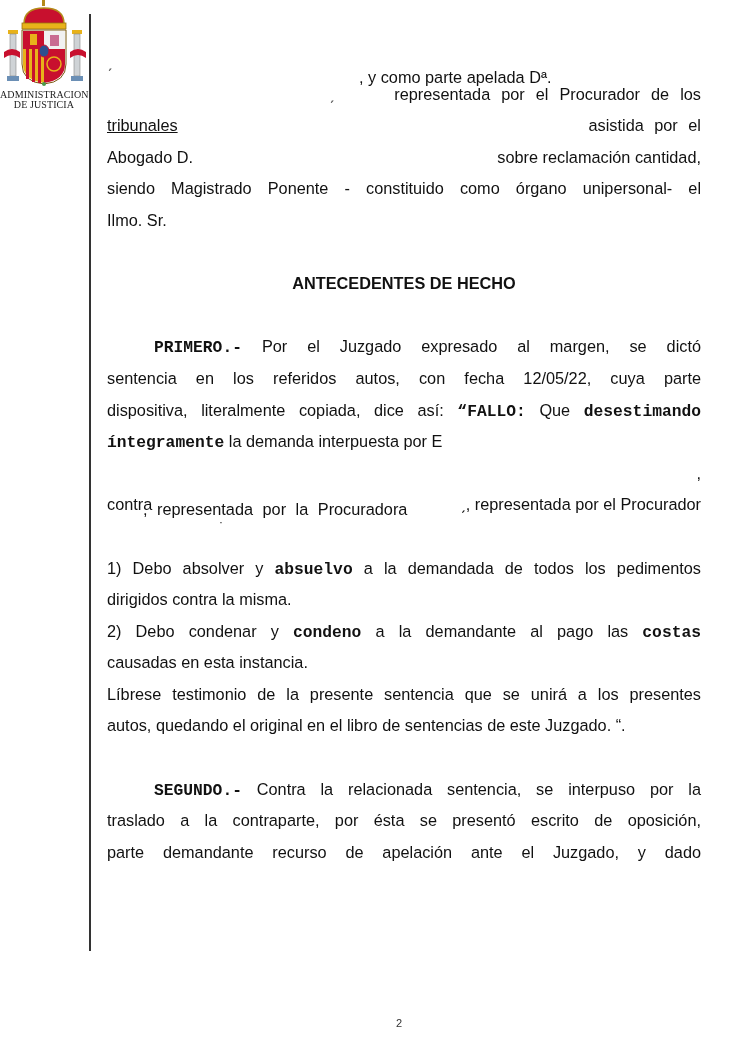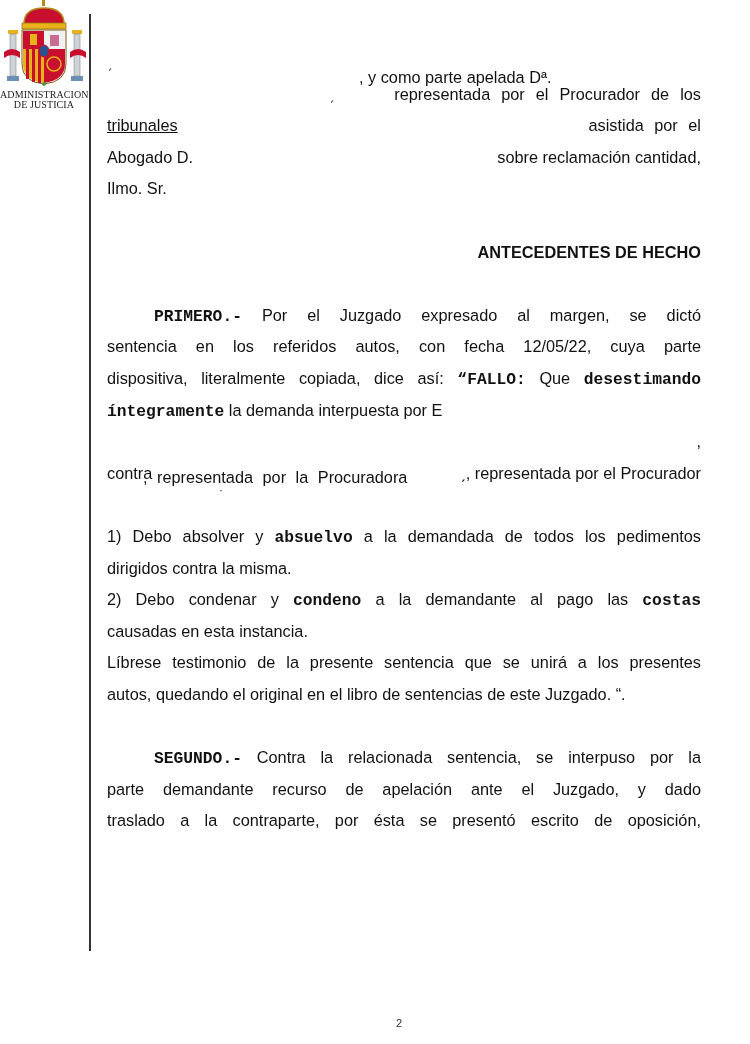--- a/index.html
+++ b/index.html
@@ -9,21 +9,21 @@
     .logo svg { position: absolute; left: 2px; top: 0; }
     .logo-caption { position: absolute; left: 0; top: 90px; width: 88px; text-align: center;
       font-family: "Liberation Serif", serif; font-size: 10px; line-height: 10px; color: #222; letter-spacing: 0.1px; }
     .margin-rule { position: absolute; left: 89px; top: 14px; width: 1.5px; height: 937px; background: #333; }
     .content { position: absolute; left: 107px; top: 47px; width: 594px; font-size: 16.3px; line-height: 31.6px; }
     .line { display: block; white-space: nowrap; height: 31.6px; position: relative; }
     .j { text-align: justify; text-align-last: justify; white-space: normal; }
     .abs { position: absolute; top: 0; }
     .r { right: 0; }
     b { font-weight: bold; font-family: Liberation Mono, monospace; }
-    .heading { text-align: right; font-weight: bold; }
+    .heading { text-align: center; font-weight: bold; }
     .indent { padding-left: 47px; }
     .blank { height: 31.6px; }
     .page-num { position: absolute; left: 396px; top: 1017px; font-size: 11px; color: #333; }
     .tick { color: #555; }
   </style>
 </head>
 <body>
 
 <div class="logo">
   <svg width="86" height="88" viewBox="0 0 86 88">
@@ -76,20 +76,21 @@
       <span class="abs r" style="word-spacing:6.5px;">representada por el Procurador de los</span>
     </div>
     <div class="line">
       <span class="abs" style="left:0;text-decoration:underline;">tribunales</span>
       <span class="abs r" style="word-spacing:6px;">asistida por el</span>
     </div>
     <div class="line">
       <span class="abs" style="left:0;">Abogado D.</span>
       <span class="abs r">sobre reclamación cantidad,</span>
     </div>
+    <div class="line j">siendo  Magistrado Ponente - constituido como órgano unipersonal- el</div>
     <div class="line">Ilmo. Sr.</div>
   </div>
 
   <div class="blank"></div>
   <div class="line heading">ANTECEDENTES DE HECHO</div>
   <div class="blank"></div>
 
   <div>
     <div class="line j indent">
       <b>PRIMERO.-</b>
@@ -137,18 +138,18 @@
     <div class="line">autos, quedando el original en el libro de sentencias de este Juzgado. “.</div>
   </div>
 
   <div class="blank"></div>
 
   <div>
     <div class="line j indent">
       <b>SEGUNDO.-</b>
       <span>Contra la relacionada sentencia, se interpuso por la</span>
     </div>
+    <div class="line j">traslado a la contraparte, por ésta se presentó escrito de oposición,</div>
     <div class="line j">parte demandante recurso de apelación ante el Juzgado, y dado</div>
-    <div class="line j">traslado a la contraparte, por ésta se presentó escrito de oposición,</div>
   </div>
 </div>
 
 <div class="page-num">2</div>
 
 </body></html>

